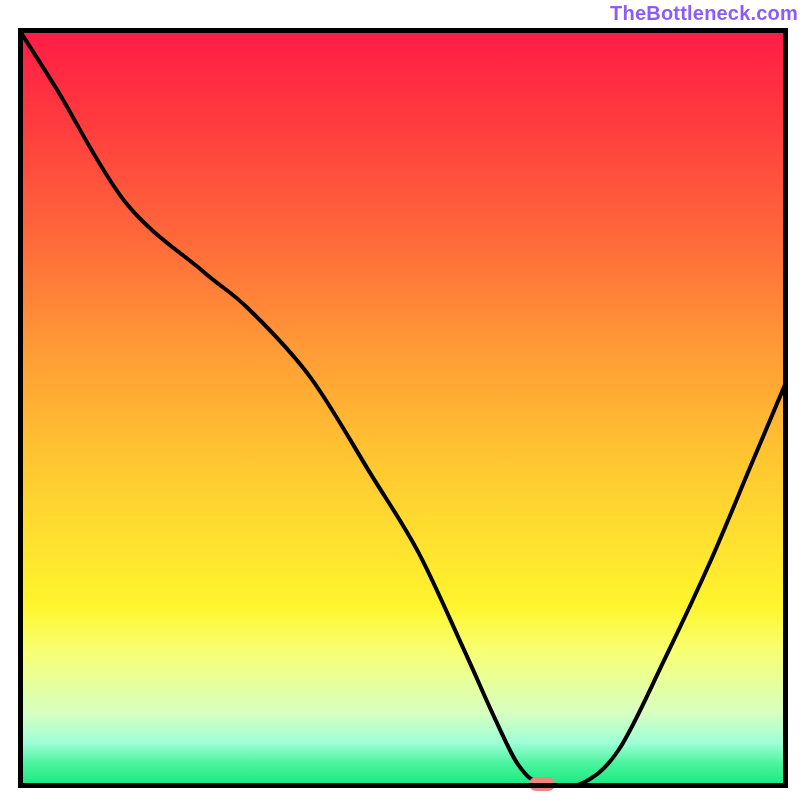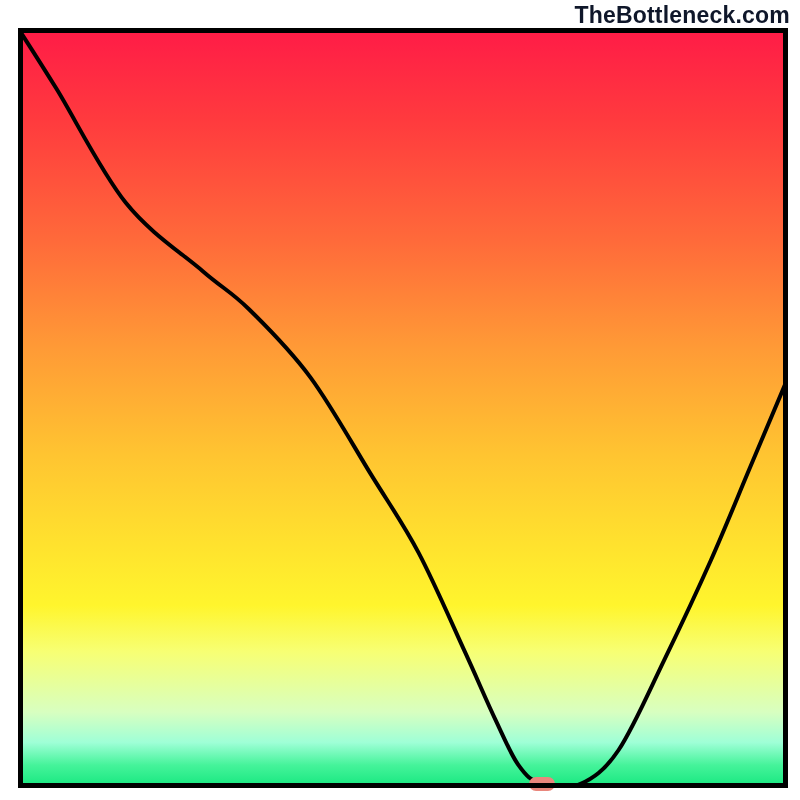--- a/index.html
+++ b/index.html
@@ -12,24 +12,24 @@
     font-family: Arial, Helvetica, sans-serif;
   }
   .stage {
     position: relative;
     width: 800px;
     height: 800px;
   }
   .watermark {
     position: absolute;
     top: 2px;
-    right: 10px;
-    font-size: 23px;
+    right: 2px;
+    font-size: 20px;
     font-weight: 600;
-    color: #0f172a;
+    color: #8b5cf6;
     letter-spacing: 0.2px;
     z-index: 20;
   }
   .plot {
     position: absolute;
     left: 18px;
     top: 28px;
     width: 770px;
     height: 760px;
     box-sizing: border-box;

